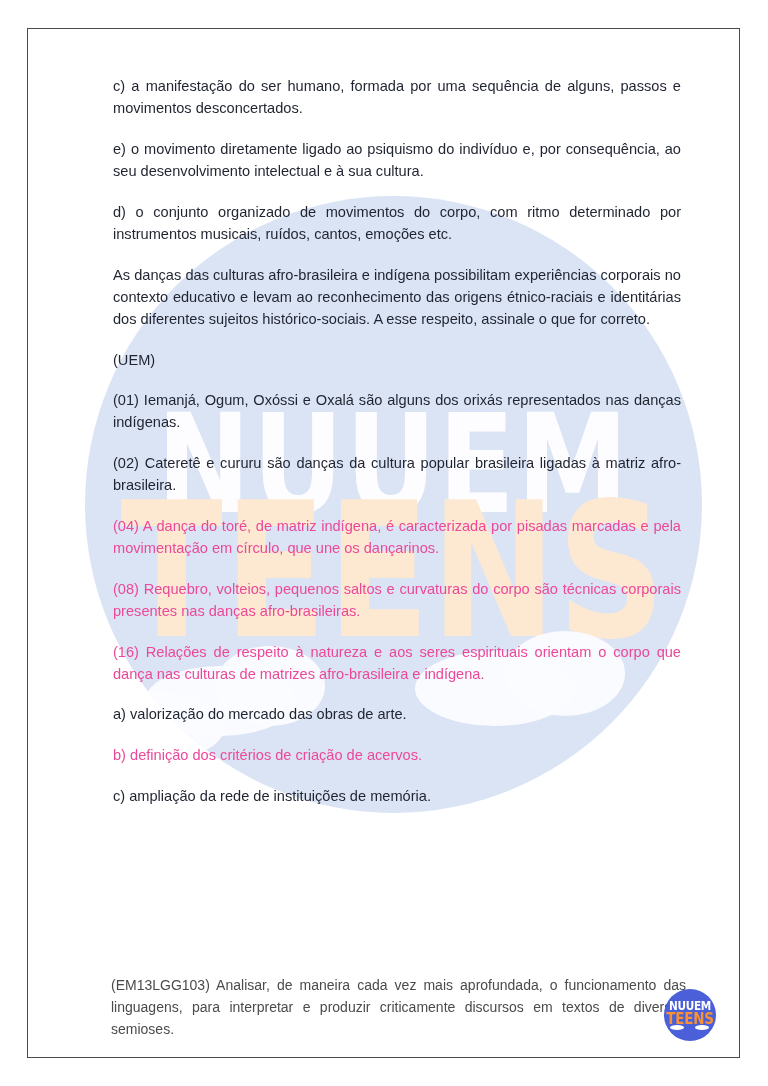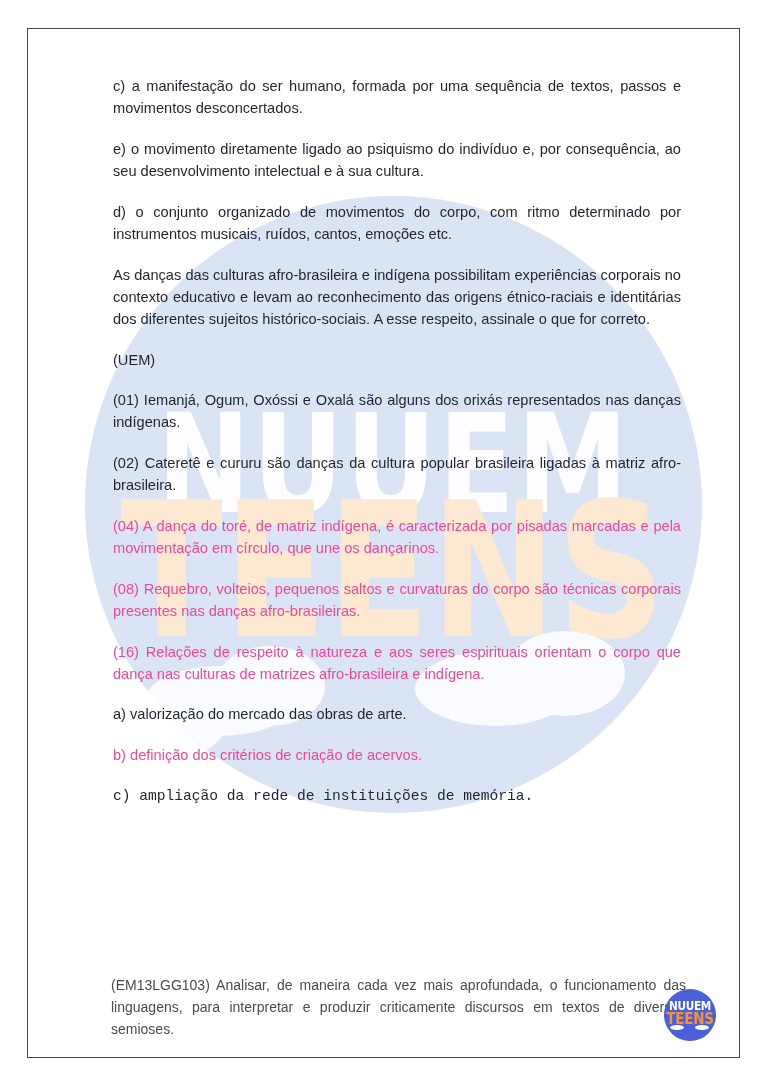--- a/index.html
+++ b/index.html
@@ -85,21 +85,21 @@
   .para {
     font-size: 14.6px;
     line-height: 1.52;
     color: #1f2430;
     text-align: justify;
     margin: 0 0 18.5px 0;
   }
   .para.red {
     color: #ec4899;
   }
-  .para.last { margin-bottom: 2px; font-family: Liberation Mono, monospace; }
+  .para.last { margin-bottom: 2px; }
 
   
   #footer {
     position: absolute;
     left: 83px;
     top: 945px;
     width: 575px;
     z-index: 2;
   }
   #footer-text {
@@ -164,21 +164,21 @@
     <div id="wm-nuuem">NUUEM</div>
     <div id="wm-teens">TEENS</div>
     <div class="wm-cloud" style="left:60px;top:470px;width:150px;height:70px;"></div>
     <div class="wm-cloud" style="left:130px;top:450px;width:110px;height:80px;"></div>
     <div class="wm-cloud" style="left:330px;top:455px;width:160px;height:75px;"></div>
     <div class="wm-cloud" style="left:420px;top:435px;width:120px;height:85px;"></div>
     <div class="wm-cloud" style="left:0px;top:495px;width:140px;height:70px;"></div>
   </div>
 
   <div id="content">
-    <p class="para">c) a manifestação do ser humano, formada por uma sequência de textos, passos e movimentos desconcertados.</p>
+    <p class="para">c) a manifestação do ser humano, formada por uma sequência de alguns, passos e movimentos desconcertados.</p>
     <p class="para">e) o movimento diretamente ligado ao psiquismo do indivíduo e, por consequência, ao seu desenvolvimento intelectual e à sua cultura.</p>
     <p class="para">d) o conjunto organizado de movimentos do corpo, com ritmo determinado por instrumentos musicais, ruídos, cantos, emoções etc.</p>
     <p class="para">As danças das culturas afro-brasileira e indígena possibilitam experiências corporais no contexto educativo e levam ao reconhecimento das origens étnico-raciais e identitárias dos diferentes sujeitos histórico-sociais. A esse respeito, assinale o que for correto.</p>
     <p class="para">(UEM)</p>
     <p class="para">(01) Iemanjá, Ogum, Oxóssi e Oxalá são alguns dos orixás representados nas danças indígenas.</p>
     <p class="para">(02) Cateretê e cururu são danças da cultura popular brasileira ligadas à matriz afro-brasileira.</p>
     <p class="para red">(04) A dança do toré, de matriz indígena, é caracterizada por pisadas marcadas e pela movimentação em círculo, que une os dançarinos.</p>
     <p class="para red">(08) Requebro, volteios, pequenos saltos e curvaturas do corpo são técnicas corporais presentes nas danças afro-brasileiras.</p>
     <p class="para red">(16) Relações de respeito à natureza e aos seres espirituais orientam o corpo que dança nas culturas de matrizes afro-brasileira e indígena.</p>
     <p class="para">a) valorização do mercado das obras de arte.</p>

